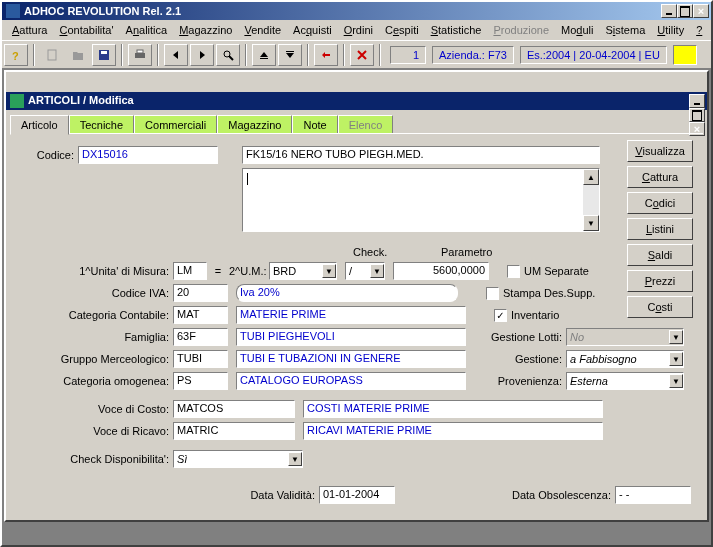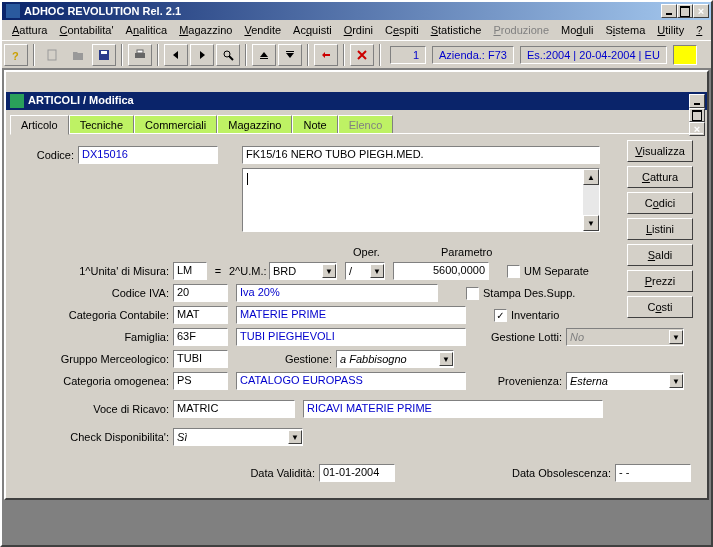--- a/index.html
+++ b/index.html
@@ -237,21 +237,21 @@
             </div>
           </div>
         </div>
 
         <div style="height:10px;"></div>
 
         <div class="row">
           <div style="width:225px;"></div>
           <div style="width:30px;"></div>
           <div style="width:80px;"></div>
-          <div style="width:24px; text-align:center;">Oper.</div>
+          <div style="width:24px; text-align:center;">Check.</div>
           <div style="width:20px;"></div>
           <div style="width:90px;margin-left:44px;">Parametro</div>
         </div>
         <div class="row">
           <div class="lbl" style="width:155px;">1^Unita' di Misura:</div>
           <div class="input" style="width:34px;">LM</div>
           <div style="width:22px; text-align:center;">=</div>
           <div class="lbl" style="width:40px;">2^U.M.:</div>
           <div class="select" style="width:68px;">
               <span>BRD</span>
@@ -268,21 +268,21 @@
           <div class="check">
               <div class="checkbox"></div>
               <span>UM Separate</span>
             </div>
         </div>
 
         <div class="row">
           <div class="lbl" style="width:155px;">Codice IVA:</div>
           <div class="input" style="width:55px;">20</div>
           <div style="width:8px;"></div>
-          <div class="input blue" style="width:202px;">Iva 20%</div>
+          <div class="input blue" style="width:222px;border-radius:8px;">Iva 20%</div>
           <div style="width:28px;"></div>
           <div class="check">
               <div class="checkbox"></div>
               <span>Stampa Des.Supp.</span>
             </div>
         </div>
 
         <div class="row">
           <div class="lbl" style="width:155px;">Categoria Contabile:</div>
           <div class="input" style="width:55px;">MAT</div>
@@ -305,20 +305,21 @@
           <div class="select disabled" style="width:118px;">
               <span>No</span>
               <span class="arrow">▼</span>
             </div>
         </div>
 
         <div class="row">
           <div class="lbl" style="width:155px;">Gruppo Merceologico:</div>
           <div class="input" style="width:55px;">TUBI</div>
           <div style="width:8px;"></div>
+          <div class="input blue" style="width:230px;">TUBI E TUBAZIONI IN GENERE</div>
           <div style="width:10px;"></div>
           <div class="lbl" style="width:90px;">Gestione:</div>
           <div class="select" style="width:118px;">
               <span style="font-style:italic;">a Fabbisogno</span>
               <span class="arrow">▼</span>
             </div>
         </div>
 
         <div class="row">
           <div class="lbl" style="width:155px;">Categoria omogenea:</div>
@@ -328,20 +329,26 @@
           <div style="width:10px;"></div>
           <div class="lbl" style="width:90px;">Provenienza:</div>
           <div class="select" style="width:118px;">
               <span style="font-style:italic;">Esterna</span>
               <span class="arrow">▼</span>
             </div>
         </div>
 
         <div style="height:6px;"></div>
 
+        <div class="row">
+          <div class="lbl" style="width:155px;">Voce di Costo:</div>
+          <div class="input" style="width:122px;">MATCOS</div>
+          <div style="width:8px;"></div>
+          <div class="input blue" style="width:300px;">COSTI MATERIE PRIME</div>
+        </div>
 
         <div class="row">
           <div class="lbl" style="width:155px;">Voce di Ricavo:</div>
           <div class="input" style="width:122px;">MATRIC</div>
           <div style="width:8px;"></div>
           <div class="input blue" style="width:300px;">RICAVI MATERIE PRIME</div>
         </div>
 
         <div style="height:6px;"></div>
 

